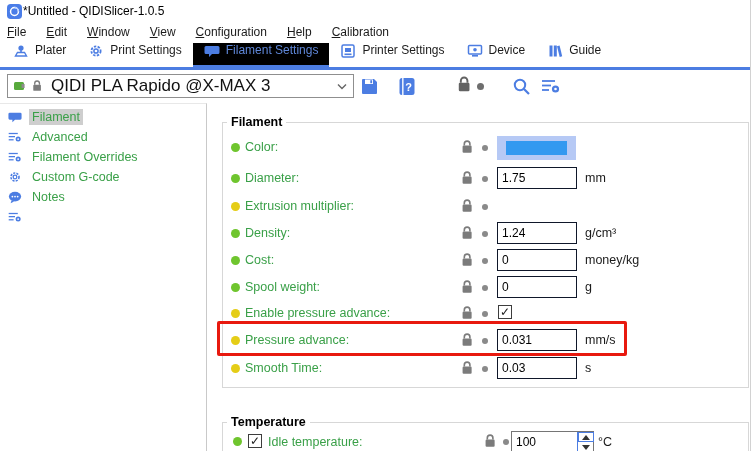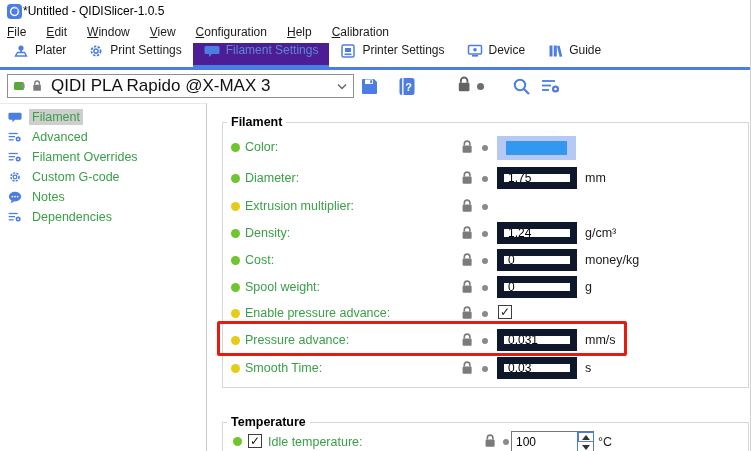--- a/index.html
+++ b/index.html
@@ -14,21 +14,21 @@
 
   
   .menubar { position:absolute; top:22px; left:0; right:0; height:21px; display:flex; align-items:center; }
   .menu-item { display:inline-block; padding:2px 10px 3px 7px; margin-right:3px; cursor:default; }
   .menu-item::first-letter { text-decoration:underline; }
 
   
   .tabbar { position:absolute; top:43px; left:0; width:751px; height:27px; display:flex; align-items:stretch;
             border-bottom:3px solid #4c7de2; padding-left:2px; }
   .tab { display:flex; align-items:flex-start; gap:6px; padding:0 11px; white-space:nowrap; cursor:default; }
-  .tab.selected { background:#4c1d95; color:#5f87d8; box-shadow:inset 0 -2px 0 #4c7de2; }
+  .tab.selected { background:#000000; color:#5f87d8; box-shadow:inset 0 -2px 0 #4c7de2; }
   .tab svg { flex:0 0 auto; }
 
   
   .preset-row { position:absolute; top:70px; left:0; right:0; height:33px; }
   .combo { position:absolute; left:7px; top:4px; width:347px; height:24px; border:1px solid #8f8f8f;
            background:#fff; display:flex; align-items:center; padding:0 6px 0 5px; gap:4px; }
   .combo .preset-text { flex:1 1 auto; font-size:17px; color:#111; padding-left:5px; }
   .tool-icon { position:absolute; top:7px; cursor:pointer; }
 
   
@@ -44,21 +44,21 @@
   #gb-temp     { left:222px; top:422px; width:527px; height:80px; }
   .gb-title { position:absolute; top:-8px; left:4px; background:#fff; padding:0 4px; font-weight:bold; font-size:12.5px; color:#000; }
 
   .frow { position:absolute; left:0; right:0; height:24px; }
   .dot { position:absolute; left:8px; top:7px; width:9px; height:9px; border-radius:50%; }
   .dot[data-dot="green"]  { background:#6fc52e; }
   .dot[data-dot="yellow"] { background:#e5cd17; }
   .flabel { position:absolute; left:22px; top:4px; color:#3aa048; font-size:12.5px; white-space:nowrap; }
   .lock-wrap { position:absolute; left:238px; top:4px; width:12px; height:14px; cursor:pointer; }
   .gdot { position:absolute; left:259px; top:9px; width:6px; height:6px; border-radius:50%; background:#8a8a8a; cursor:pointer; }
-  .finput { position:absolute; left:274px; top:0; width:80px; height:22px; border:7px solid #0f172a;
+  .finput { position:absolute; left:274px; top:0; width:80px; height:22px; border:1px solid #0f172a;
             font-family:"Liberation Sans",sans-serif; font-size:12px; padding:1px 4px; color:#000; background:#fff; }
   .funit { position:absolute; left:362px; top:4px; color:#1b1b1b; font-size:12.5px; white-space:nowrap; }
 
   
   .swatch-outer { position:absolute; left:274px; top:0; width:79px; height:24px; background:#b6c9f5; cursor:pointer; }
   .swatch-inner { position:absolute; left:9px; top:5px; width:61px; height:14px; background:#3399f0; }
 
   
   .checkbox { position:absolute; left:275px; top:3px; width:14px; height:14px; border:1px solid #3d3d3d; background:#fff;
               display:flex; align-items:center; justify-content:center; font-size:12px; color:#222; cursor:pointer; }
@@ -257,21 +257,20 @@
       <span class="lbl">Notes</span>
     </div>
     <div class="side-item">
       <svg width="14" height="14" viewBox="0 0 20 18">
         <line x1="1" y1="4" x2="14" y2="4" stroke="#4c7de2" stroke-width="1.8"></line>
         <line x1="1" y1="8.5" x2="10" y2="8.5" stroke="#4c7de2" stroke-width="1.8"></line>
         <line x1="1" y1="13" x2="8" y2="13" stroke="#4c7de2" stroke-width="1.8"></line>
         <circle cx="14.5" cy="12" r="3.6" fill="#4c7de2"></circle>
           <circle cx="14.5" cy="12" r="1.3" fill="#fff"></circle>
       </svg>
-      <span class="lbl">Dependencies</span>
     </div>
   </div>
 
   <div class="groupbox" id="gb-filament">
     <span class="gb-title">Filament</span>
 
     <div class="frow" style="top:13px;">
       <span class="dot" data-dot="green"></span>
       <span class="flabel">Color:</span>
       <span class="lock-wrap"><svg width="12" height="14" viewBox="0 0 11 13">

